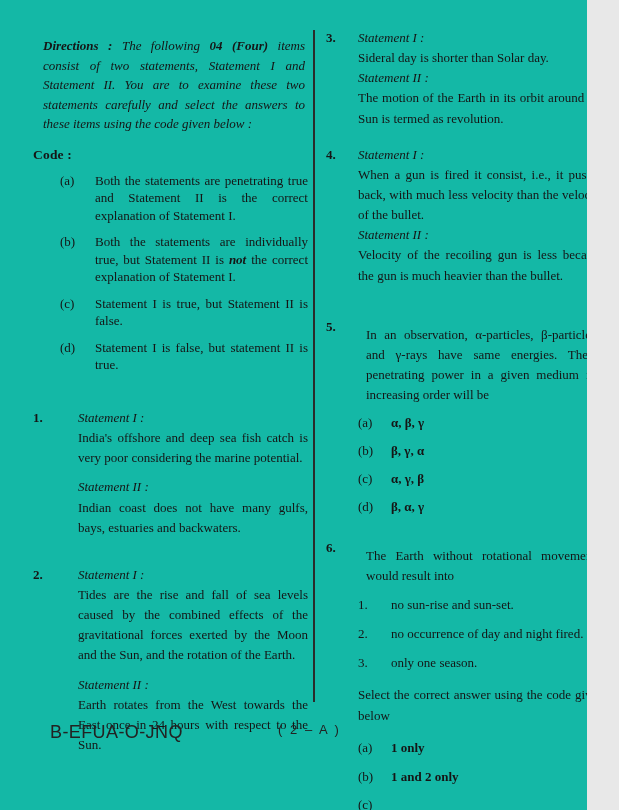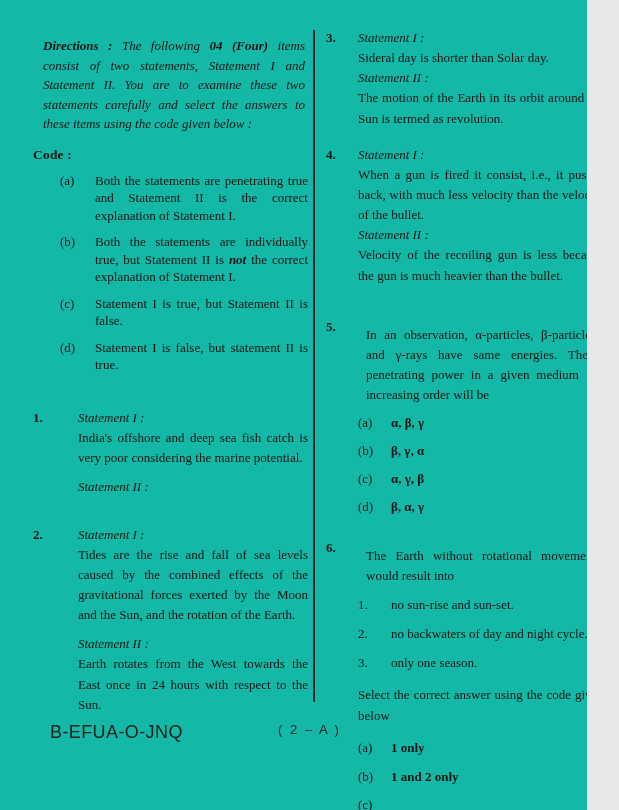--- a/index.html
+++ b/index.html
@@ -102,20 +102,21 @@
       <span class="opt-label">(d)</span>
       <span class="opt-text"><span>Statement I is false, but statement II is true.</span><span class="bi"></span><span></span></span>
     </div>
 
     <div class="q-block q1">
       <span class="q-num">1.</span>
       <div class="q-content">
         <div class="stmt-label">Statement I :</div>
         <p class="stmt-text">India's offshore and deep sea fish catch is very poor considering the marine potential.</p>
         <div class="stmt-label stmt2-gap">Statement II :</div>
+        <p class="stmt-text">Indian coast does not have many gulfs, bays, estuaries and backwaters.</p>
       </div>
     </div>
 
     <div class="q-block q2">
       <span class="q-num">2.</span>
       <div class="q-content">
         <div class="stmt-label">Statement I :</div>
         <p class="stmt-text">Tides are the rise and fall of sea levels caused by the combined effects of the gravitational forces exerted by the Moon and the Sun, and the rotation of the Earth.</p>
         <div class="stmt-label stmt2-gap">Statement II :</div>
         <p class="stmt-text">Earth rotates from the West towards the East once in 24 hours with respect to the Sun.</p>
@@ -174,21 +175,21 @@
     <div class="q-block q6">
       <span class="q-num">6.</span>
       <div class="q-content">
         <p class="mcq-intro">The Earth without rotational movement would result into</p>
         <div class="sub-item">
           <span class="sub-label">1.</span>
           <span class="sub-text">no sun-rise and sun-set.</span>
         </div>
         <div class="sub-item">
           <span class="sub-label">2.</span>
-          <span class="sub-text">no backwaters of day and night cycle.</span>
+          <span class="sub-text">no occurrence of day and night fired.</span>
         </div>
         <div class="sub-item">
           <span class="sub-label">3.</span>
           <span class="sub-text">only one season.</span>
         </div>
         <p class="select-text">Select the correct answer using the code given below</p>
         <div class="mcq-options">
           <div class="mcq-option">
             <span class="opt-label">(a)</span>
             <span class="opt-text">1 only</span>

